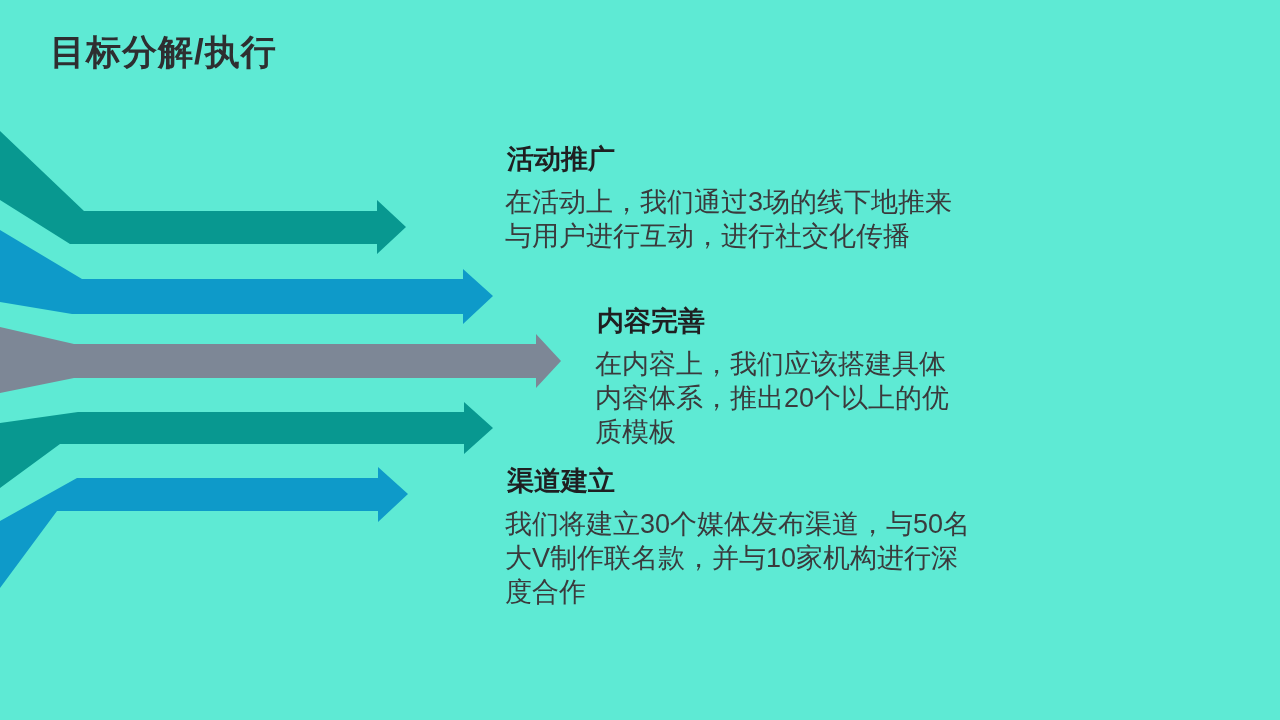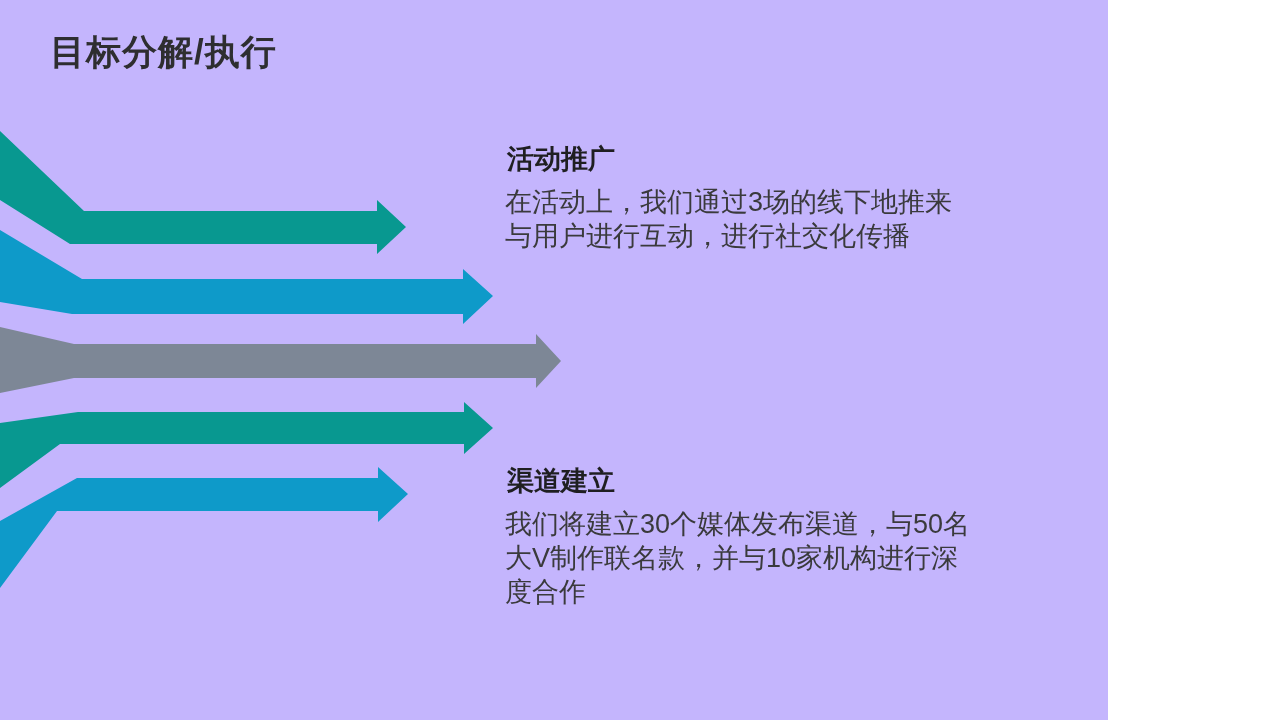--- a/index.html
+++ b/index.html
@@ -2,24 +2,24 @@
 <html><head>
 <meta charset="utf-8">
 <style>
   html, body {
     margin: 0;
     padding: 0;
     background: #ffffff;
   }
   .slide {
     position: relative;
-    width: 1108px;
+    width: 1280px;
     height: 720px;
     overflow: hidden;
-    background: #c4b5fd;
+    background: #5eead4;
     font-family: "Liberation Sans", "DejaVu Sans", sans-serif;
   }
   .slide-title {
     position: absolute;
     left: 50px;
     top: 30px;
     margin: 0;
     font-size: 35px;
     line-height: 44px;
     font-weight: bold;
@@ -67,19 +67,23 @@
       <polygon points="0,327 74,344 536,344 536,334 561,361 536,388 536,378 74,378 0,393" fill="#7d8796"></polygon>
       <polygon points="0,423 78,412 464,412 464,402 493,428 464,454 464,444 60,444 0,488" fill="#089890"></polygon>
       <polygon points="0,521 77,478 378,478 378,467 408,494 378,522 378,511 57,511 0,588" fill="#0e9ac9"></polygon>
     </svg>
 
   <div class="section" id="section-activity">
     <h2>活动推广</h2>
     <p>在活动上，我们通过3场的线下地推来与用户进行互动，进行社交化传播</p>
   </div>
 
+  <div class="section" id="section-content">
+    <h2>内容完善</h2>
+    <p>在内容上，我们应该搭建具体内容体系，推出20个以上的优质模板</p>
+  </div>
 
   <div class="section" id="section-channel">
     <h2>渠道建立</h2>
     <p>我们将建立30个媒体发布渠道，与50名大V制作联名款，并与10家机构进行深度合作</p>
   </div>
 
 </div>
 
 </body></html>

